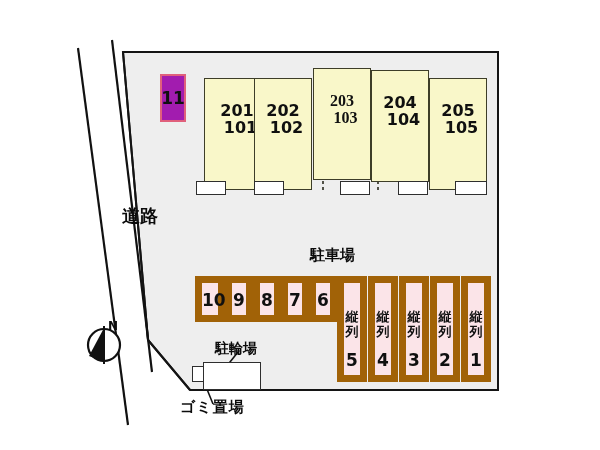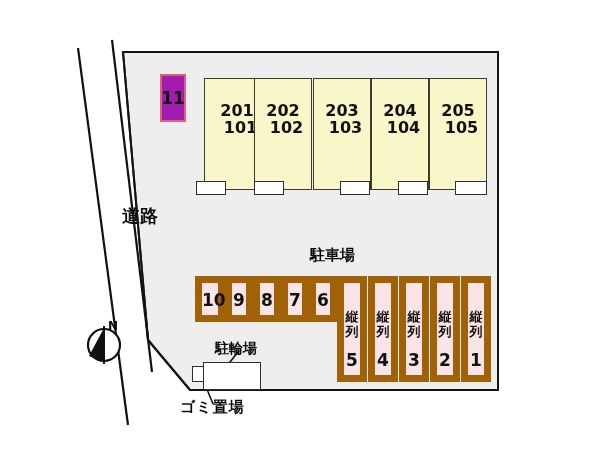--- a/index.html
+++ b/index.html
@@ -155,25 +155,25 @@
   </div>
 
   <div class="unit ov" style="left:204px;top:78px;width:66px;height:112px;">
     <div class="numtop">201</div>
     <div class="numbot">101</div>
   </div>
   <div class="unit ov" style="left:254px;top:78px;width:58px;height:112px;">
     <div class="numtop">202</div>
     <div class="numbot">102</div>
   </div>
-  <div class="unit ov" style="left:313px;top:78px;width:58px;height:112px;">
+  <div class="unit ov" style="left:313px;top:68px;width:58px;height:112px;font-family:Liberation Serif, serif;">
     <div class="numtop">203</div>
     <div class="numbot">103</div>
   </div>
-  <div class="unit ov" style="left:371px;top:78px;width:58px;height:112px;">
+  <div class="unit ov" style="left:371px;top:70px;width:58px;height:112px;">
     <div class="numtop">204</div>
     <div class="numbot">104</div>
   </div>
   <div class="unit ov" style="left:429px;top:78px;width:58px;height:112px;">
     <div class="numtop">205</div>
     <div class="numbot">105</div>
   </div>
 
   <div class="entry ov" style="left:196px;top:181px;width:30px;height:14px;"></div>
   <div class="entry ov" style="left:254px;top:181px;width:30px;height:14px;"></div>

